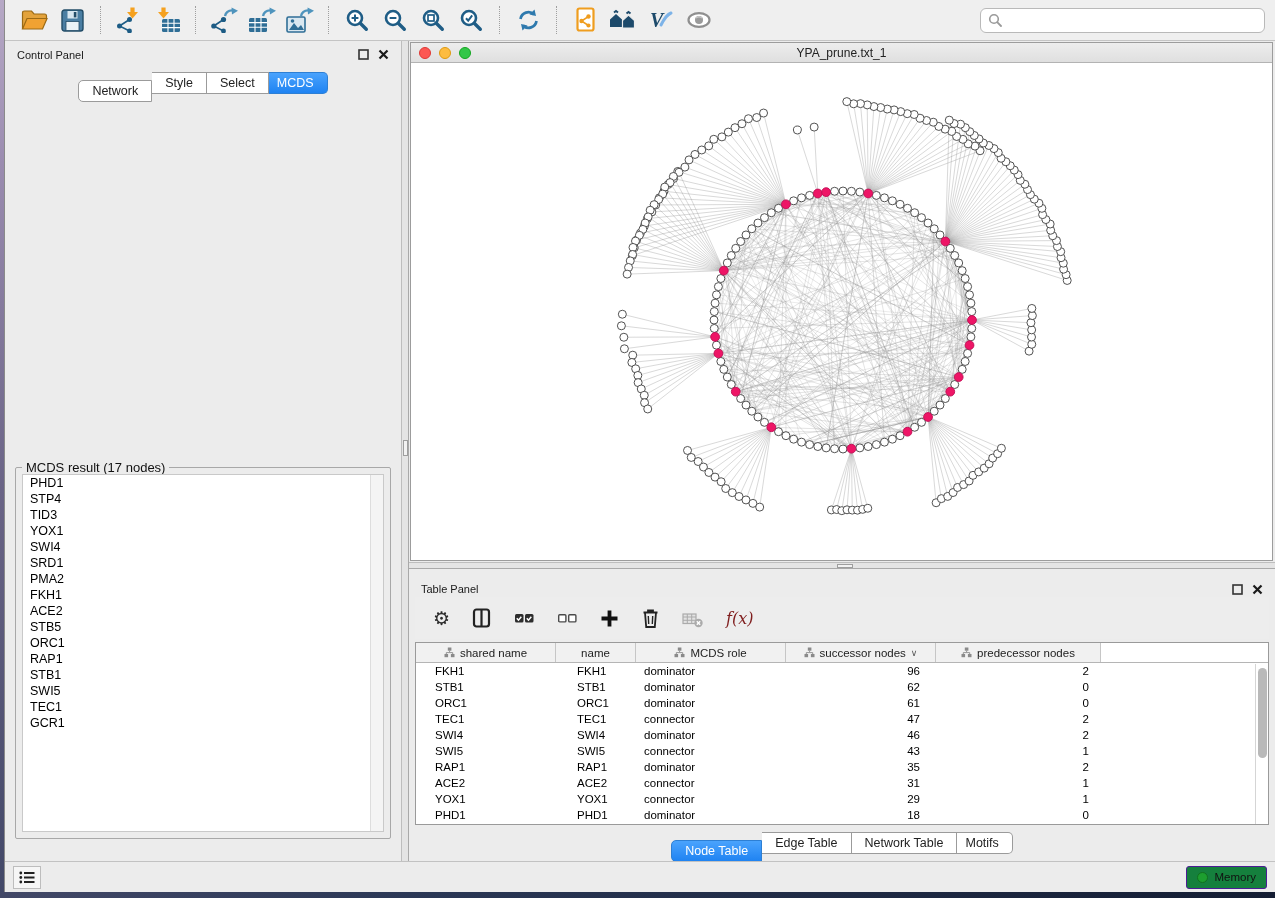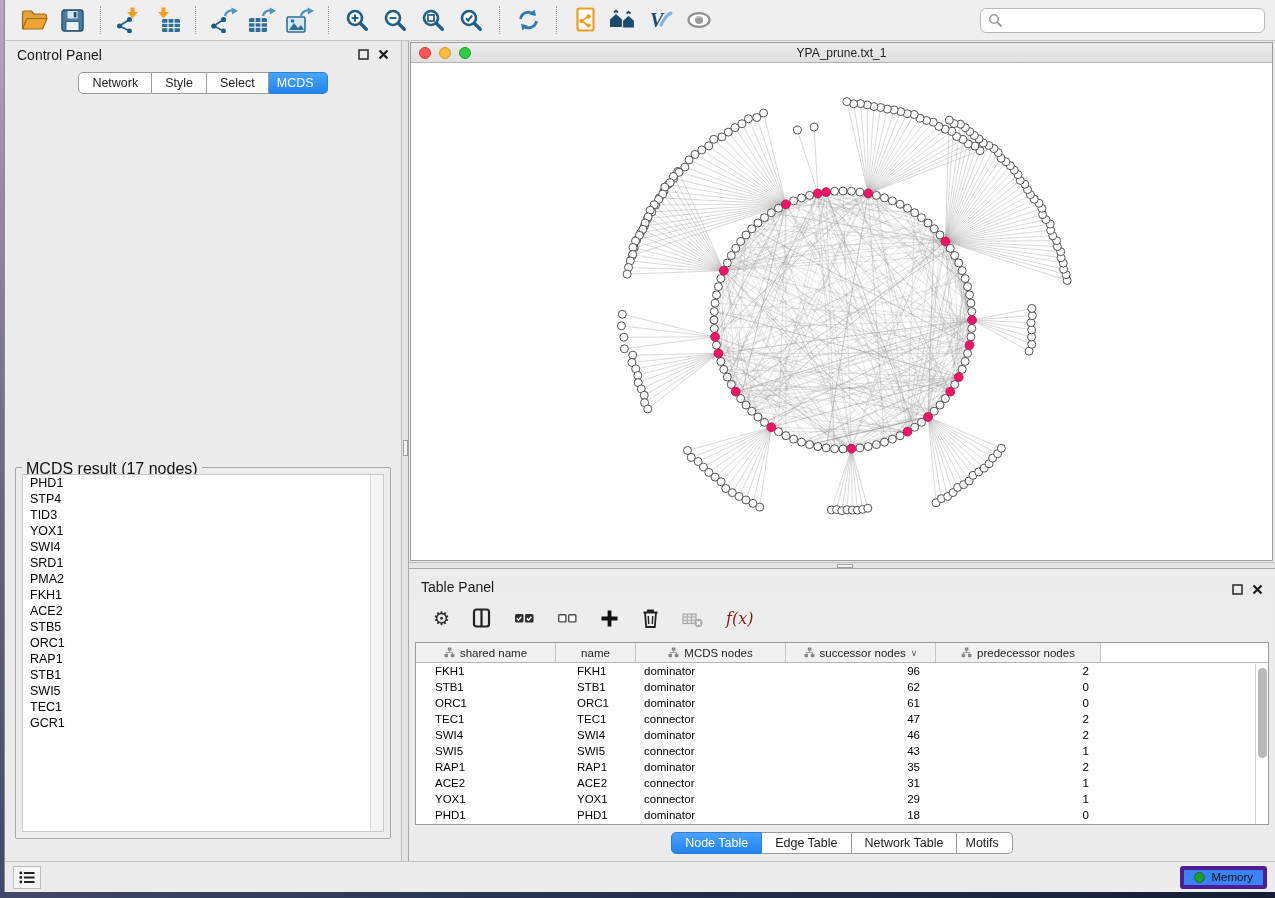--- a/index.html
+++ b/index.html
@@ -14,38 +14,38 @@
   .tb-sep { width:0; height:28px; border-left:1px dotted #9f9f9f; margin:0 9px; }
   .search-box { margin-left:auto; width:285px; height:25px; background:#fff; border:1px solid #b9b9b9; border-radius:6px; display:flex; align-items:center; padding:0 7px; }
   .search-box input { border:none; outline:none; flex:1; font-size:12px; background:transparent; margin-left:5px; }
 
   
   .main { position:absolute; left:0; right:0; top:41px; bottom:31px; }
 
   
   .control-panel { position:absolute; left:0; top:0; width:396px; height:100%; background:#ececec; }
   .cp-title-row { position:absolute; left:0; right:0; top:0; height:27px; display:flex; align-items:center; padding:0 12px; }
-  .panel-title { font-size:14px; color:#1a1a1a; }
+  .panel-title { font-size:11px; color:#1a1a1a; }
   .win-btns { margin-left:auto; display:flex; gap:9px; align-items:center; }
   .tabs-row { position:absolute; left:0; right:0; top:31px; display:flex; justify-content:center; z-index:3; }
   .tab { font-size:12.5px; padding:3px 13px; background:#fff; border:1px solid #9b9b9b; border-left:none; color:#222; height:22px; display:flex; align-items:center; }
-  .tab:first-child { border-left:1px solid #9b9b9b; border-radius:5px 0 0 5px; }
+  .tab:first-child { border-left:1px solid #9b9b9b; border-radius:5px 0 0 5px;margin-top:8px; }
   .tab:last-child { border-radius:0 5px 5px 0;padding-left:8px; }
   .tab.selected { background:linear-gradient(180deg,#4aa3fd,#1f83f2); color:#fff; border-color:#2d7fd4; }
   .cp-content { position:absolute; left:9px; right:9px; top:43px; height:418px; background:#e9e9e9; border:1px solid #bfbfbf; border-radius:4px; }
   .opt-label { position:absolute; top:31px; width:100%; text-align:center; font-size:13px; color:#111; }
   .combo { position:absolute; left:34px; right:34px; top:49px; height:24px; background:#fff; border:1px solid #adadad; border-radius:4px; display:flex; align-items:center; }
   .combo-value { flex:1; font-size:12.5px; padding-left:9px; color:#111; white-space:nowrap; }
   .combo-spinner { width:19px; height:22px; margin:0 1px; border-radius:3px; background:linear-gradient(180deg,#6faef9,#2e7cf0); display:flex; flex-direction:column; align-items:center; justify-content:center; gap:1px; }
   .btn-row { position:absolute; top:85px; width:100%; display:flex; justify-content:center; gap:13px; }
   .aqua-btn { height:23px; padding:0 14px; background:#fff; border:1px solid #a9a9a9; border-radius:4px; font-size:12.5px; color:#111; font-family:"Liberation Sans",sans-serif; }
   .aqua-btn.focus { box-shadow:0 0 0 3px rgba(110,160,245,.6); border-color:#6ea0f5; }
 
   .result-group { position:absolute; left:10px; right:10px; top:426px; bottom:22px; border:1px solid #a8a8a8; border-radius:2px; }
-  .result-legend { position:absolute; top:-8px; left:6px; background:#ececec; padding:0 4px; font-size:16px; color:#111; }
+  .result-legend { position:absolute; top:-8px; left:6px; background:#ececec; padding:0 4px; font-size:13px; color:#111; }
   .result-list { position:absolute; inset:6px 6px 6px 6px; background:#fff; border:1px solid #c9c9c9; overflow:hidden; }
   .result-scroll { position:absolute; right:0; top:0; bottom:0; width:13px; background:#f4f4f4; border-left:1px solid #ddd; }
   .result-item { font-size:12.5px; line-height:16px; padding-left:7px; color:#000; }
 
   
   .v-splitter { position:absolute; left:396px; top:0; width:8px; height:100%; background:#e4e4e4; border-left:1px solid #bdbdbd; border-right:1px solid #a9a9a9; }
   .v-handle { position:absolute; left:1px; top:399px; width:5px; height:16px; background:#f2f2f2; border:1px solid #9e9e9e; }
 
   
   .right { position:absolute; left:404px; top:0; right:0; bottom:0; }
@@ -79,21 +79,21 @@
   .td.c0 { padding-left:19px; } .td.c1 { padding-left:21px; } .td.c2 { padding-left:8px; }
   .td.c3 { text-align:right; padding-right:16px; } .td.c4 { text-align:right; padding-right:12px; }
   .tbl-scroll { position:absolute; right:0; top:21px; bottom:0; width:13px; background:#fff; border-left:1px solid #d5d5d5; }
   .tbl-thumb { position:absolute; left:2px; top:4px; width:9px; height:90px; background:#b9b9b9; border-radius:5px; }
   .tp-tabs { margin-top:7px; display:flex; justify-content:center; }
   .sort-chevron { font-size:9px; color:#555; }
 
   
   .status-bar { position:absolute; left:0; right:0; bottom:0; height:31px; background:#ececec; border-top:1px solid #c2c2c2; display:flex; align-items:center; padding:0 8px; }
   .sb-btn { width:28px; height:23px; background:#f6f6f6; border:1px solid #bdbdbd; display:flex; align-items:center; justify-content:center; }
-  .memory-btn { margin-left:auto; height:23px; background:#3b82f6; border:4px solid #4c1d95; border-radius:3px; display:flex; align-items:center; gap:6px; padding:0 10px; font-size:11.5px; color:#111; }
+  .memory-btn { margin-left:auto; height:23px; background:#15803d; border:1px solid #4c1d95; border-radius:3px; display:flex; align-items:center; gap:6px; padding:0 10px; font-size:11.5px; color:#111; }
   .mem-dot { width:11px; height:11px; border-radius:50%; background:#1d9e2f; border:1px solid #117020; }
 </style>
 </head>
 <body>
 
 <div class="desktop">
 <div class="app">
 
   <div class="toolbar">
     <div class="tb-group">
@@ -1144,21 +1144,21 @@
                 <div class="th c1">
                   <span>name</span>
                 </div>
                 <div class="th c2">
                   <svg width="11" height="11" viewBox="0 0 11 11">
                     <rect x="3.8" y="0.5" width="3.6" height="3.2" fill="#8a8a8a"></rect>
                     <rect x="0.5" y="7" width="3.6" height="3.2" fill="#8a8a8a"></rect>
                     <rect x="6.9" y="7" width="3.6" height="3.2" fill="#8a8a8a"></rect>
                     <path d="M5.6 3.7 v1.3 M2.3 7 V5.6 h6.4 V7" stroke="#8a8a8a" fill="none" stroke-width="0.9"></path>
                   </svg>
-                  <span>MCDS nodes</span>
+                  <span>MCDS role</span>
                 </div>
                 <div class="th c3">
                   <svg width="11" height="11" viewBox="0 0 11 11">
                     <rect x="3.8" y="0.5" width="3.6" height="3.2" fill="#8a8a8a"></rect>
                     <rect x="0.5" y="7" width="3.6" height="3.2" fill="#8a8a8a"></rect>
                     <rect x="6.9" y="7" width="3.6" height="3.2" fill="#8a8a8a"></rect>
                     <path d="M5.6 3.7 v1.3 M2.3 7 V5.6 h6.4 V7" stroke="#8a8a8a" fill="none" stroke-width="0.9"></path>
                   </svg>
                   <span>successor nodes</span>
                   <span class="sort-chevron">∨</span>

